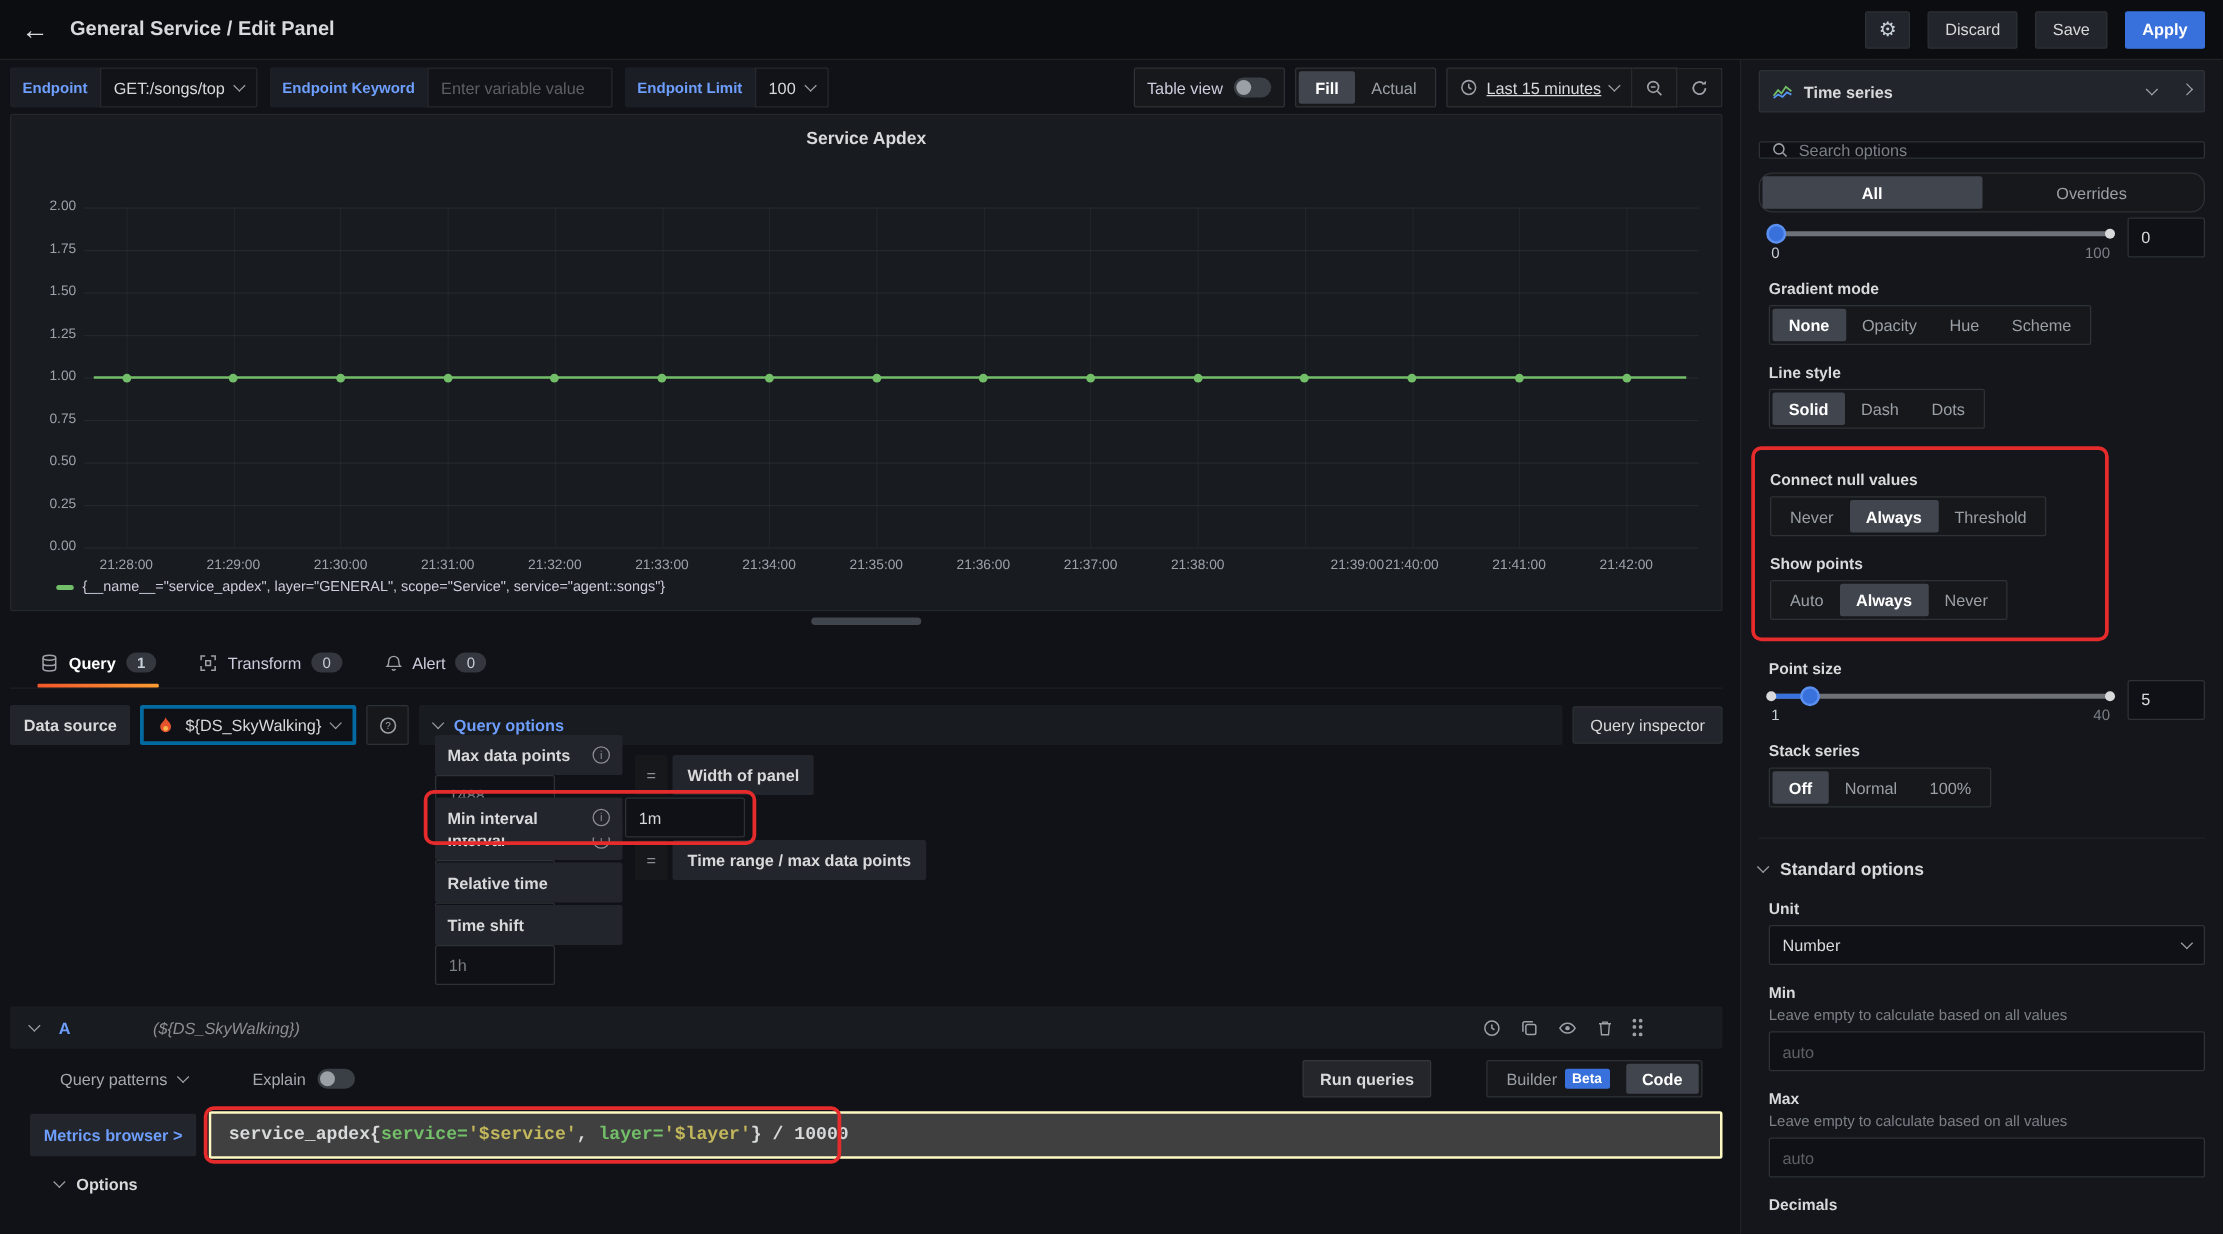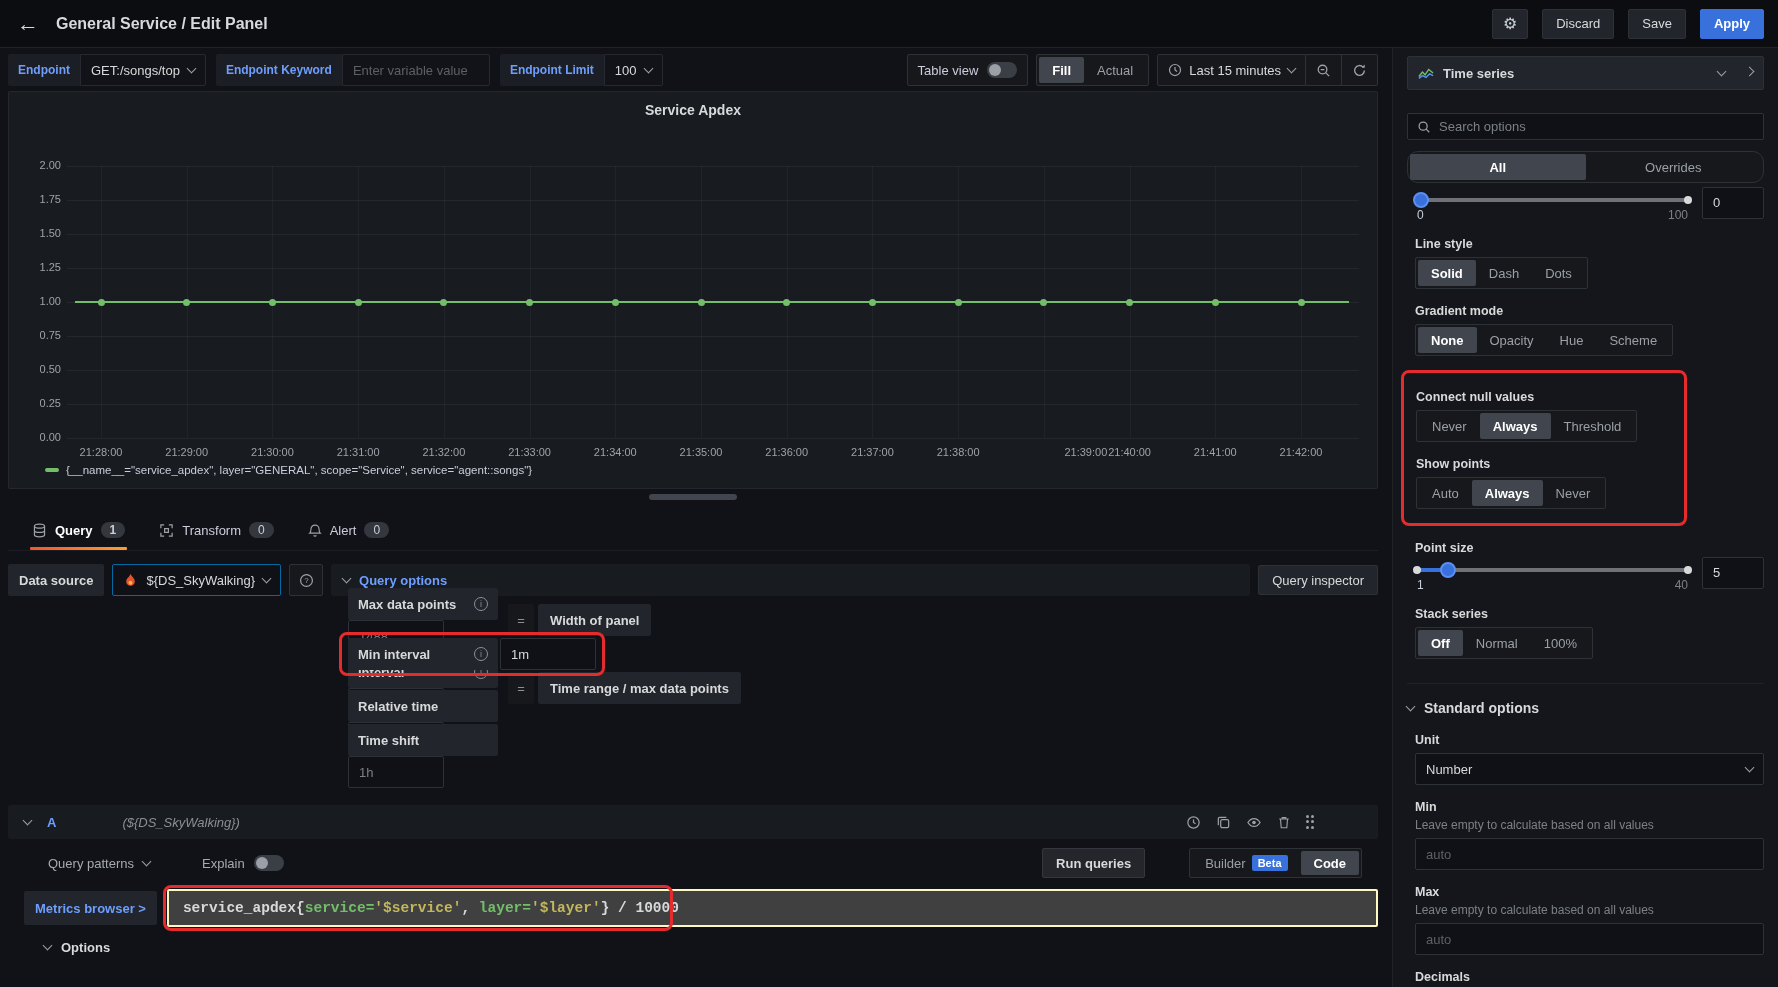--- a/index.html
+++ b/index.html
@@ -43,21 +43,21 @@
     transform:rotate(45deg); margin-top:-4px; flex:none; }
   .chev.right { transform:rotate(-45deg); }
 
   .view-controls { position:absolute; top:0; right:0; display:flex; gap:8px; height:32px; }
   .tv-group { display:flex; align-items:center; gap:9px; border:1px solid #2c3235; background:#16181c;
     border-radius:2px; padding:0 10px; color:#ccccdc; }
   .switch { width:30px; height:16px; border-radius:9px; background:#3a3e45; position:relative; cursor:pointer; }
   .switch .knob { position:absolute; left:2px; top:2px; width:12px; height:12px; border-radius:50%; background:#9aa0a6; }
   .tp-group { display:flex; }
   .tp-btn { border:1px solid #2c3235; background:#16181c; display:flex; align-items:center; gap:7px;
-    padding:0 10px; color:#d8d9da; cursor:pointer; }
+    padding:0 10px; color:#d8d9da; cursor:pointer;text-decoration:underline; }
   .tp-btn:first-child { border-radius:2px 0 0 2px; }
   .tp-btn:last-child { border-radius:0 2px 2px 0; }
   .tp-btn + .tp-btn { border-left:none; }
 
   
   .rg { display:inline-flex; background:#16181c; border:1px solid #2c3235; border-radius:2px; padding:2px; height:32px; }
   .rg.h30 { height:30px; }
   .rg-opt { display:flex; align-items:center; padding:0 13px; color:#9aa0a6; font-size:13px;
     border-radius:2px; cursor:pointer; white-space:nowrap; gap:6px; }
   .rg-opt.sel { background:#41454d; color:#fff; font-weight:600; }
@@ -88,21 +88,21 @@
   .tab { display:flex; align-items:center; gap:8px; position:relative; cursor:pointer; color:#ccccdc; padding:0 2px; }
   .tab .count { background:#34373d; border-radius:10px; padding:1px 9px; font-size:12px; color:#c7d0d9; }
   .tab.active { font-weight:700; color:#fff; }
   .tab.active::after { content:""; position:absolute; left:0; right:0; bottom:0; height:3px;
     background:linear-gradient(90deg,#f2572b,#fb9d32); border-radius:1px; }
 
   
   .ds-row { display:flex; align-items:center; gap:8px; margin-top:13px; height:32px; }
   .tag-label { background:#22252b; border-radius:2px; height:32px; display:flex; align-items:center;
     padding:0 11px; font-weight:600; color:#d8d9da; font-size:13px; }
-  .ds-picker { display:flex; align-items:center; gap:8px; background:#0f1116; border:1px solid #0369a1;
+  .ds-picker { display:flex; align-items:center; gap:8px; background:#0f1116; border:3px solid #0369a1;
     border-radius:2px; height:32px; padding:0 10px; cursor:pointer; color:#d8d9da; }
   .sq-btn { width:34px; height:32px; border:1px solid #2c3235; background:#16181c; border-radius:2px;
     display:flex; align-items:center; justify-content:center; cursor:pointer; }
   .qo-header { flex:1; height:32px; background:#181b1f; border-radius:2px; display:flex; align-items:center;
     gap:9px; padding:0 12px; cursor:pointer; }
   .qo-header .lbl { color:#6e9fff; font-weight:600; }
 
   .qo-fields { margin:8px 0 0 340px; display:flex; flex-direction:column; gap:2px; }
   .qo-row { display:flex; align-items:center; gap:2px; height:32px; }
   .fld-label { width:150px; background:#22252b; height:32px; display:flex; align-items:center;
@@ -150,21 +150,21 @@
     border:3px solid #e52b2b; border-radius:8px; pointer-events:none; }
   .tok-label { color:#73bf69; }
   .tok-string { color:#c3b75c; }
   .options-footer { display:flex; align-items:center; gap:10px; margin-top:13px; padding-left:36px;
     font-weight:600; color:#d8d9da; cursor:pointer; }
 
   
   .sb-header { height:34px; background:#22252b; border:1px solid #2c3235; border-radius:2px;
     display:flex; align-items:center; gap:9px; padding:0 10px; cursor:pointer; }
   .sb-header .name { font-weight:600; color:#d8d9da; flex:1; }
-  .search-box { margin-top:23px; height:27px; background:#0f1116; border:1px solid #2c3235; border-radius:2px;
+  .search-box { margin-top:23px; height:14px; background:#0f1116; border:1px solid #2c3235; border-radius:2px;
     display:flex; align-items:center; gap:8px; padding:0 9px; }
   .search-box input { flex:1; background:transparent; border:none; outline:none; color:#d8d9da;
     font-size:13px; font-family:inherit; }
   .search-box input::placeholder { color:#7b8087; }
   .sb-tabs { margin-top:11px; }
   .opt { margin-left:8px; }
   .opt-label { font-size:12.5px; font-weight:600; color:#d8d9da; margin:15px 0 6px; }
   .opt-help { font-size:12px; color:#7b8087; margin:-2px 0 6px; }
 
   .slider-row { display:flex; align-items:center; gap:12px; }
@@ -559,35 +559,35 @@
             <span class="handle" style="left:-2px;"></span>
           </div>
           <span class="slider-min">0</span>
           <span class="slider-max">100</span>
         </div>
         <span class="slider-val">0</span>
       </div>
     </div>
 
     <div class="opt">
-      <div class="opt-label">Line style</div>
-      <div id="rg-linestyle"><div class="rg">
-            <span class="rg-opt sel">Solid</span>
-            <span class="rg-opt">Dash</span>
-            <span class="rg-opt">Dots</span>
-          </div></div>
-    </div>
-
-    <div class="opt">
       <div class="opt-label">Gradient mode</div>
       <div id="rg-gradient"><div class="rg">
             <span class="rg-opt sel">None</span>
             <span class="rg-opt">Opacity</span>
             <span class="rg-opt">Hue</span>
             <span class="rg-opt">Scheme</span>
+          </div></div>
+    </div>
+
+    <div class="opt">
+      <div class="opt-label">Line style</div>
+      <div id="rg-linestyle"><div class="rg">
+            <span class="rg-opt sel">Solid</span>
+            <span class="rg-opt">Dash</span>
+            <span class="rg-opt">Dots</span>
           </div></div>
     </div>
 
     <div class="red-wrap">
       <div class="opt">
         <div class="opt-label">Connect null values</div>
         <div id="rg-connectnull"><div class="rg">
               <span class="rg-opt">Never</span>
               <span class="rg-opt sel">Always</span>
               <span class="rg-opt">Threshold</span>

